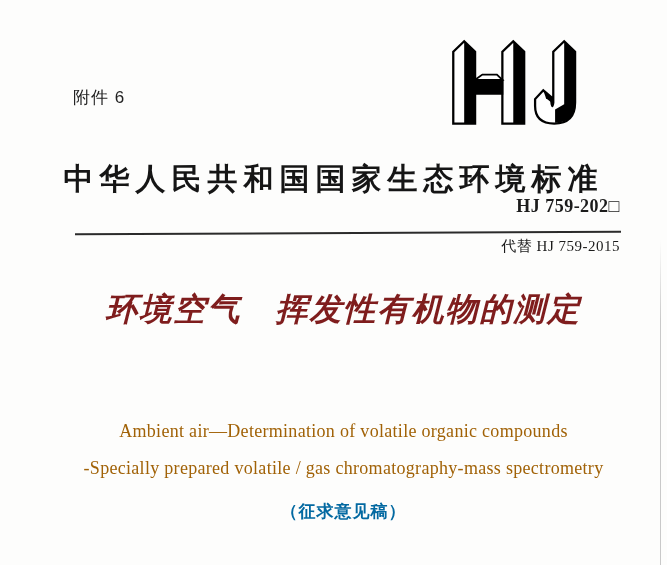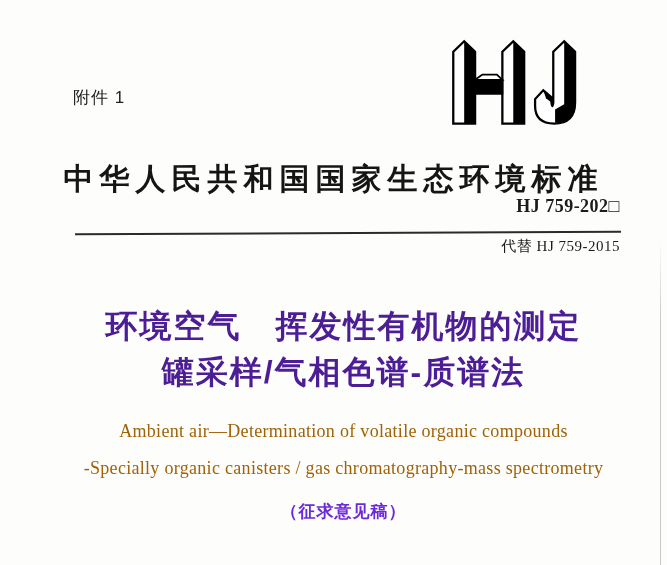--- a/index.html
+++ b/index.html
@@ -83,29 +83,30 @@
     left: 75px;
     top: 232px;
     width: 546px;
     height: 2px;
     background: #2b2b2b;
     transform: rotate(-0.25deg);
   }
   .cn-title {
     position: absolute;
     left: 20px;
-    top: 303px;
+    top: 286px;
     width: 647px;
     text-align: center;
     font-family: "Liberation Sans", "DejaVu Sans", sans-serif;
     font-weight: bold;
     font-size: 32px;
     line-height: 46px;
     letter-spacing: 2px;
-    color: #4c1d95;
+    color: #7f1d1d;
+    font-style: italic;
   }
   .en-title-1, .en-title-2 {
     position: absolute;
     left: 20px;
     width: 647px;
     text-align: center;
     font-size: 18px;
     letter-spacing: 0.3px;
     color: #a16207;
   }
@@ -114,31 +115,31 @@
   .draft {
     position: absolute;
     left: 20px;
     top: 500px;
     width: 647px;
     text-align: center;
     font-family: "Liberation Sans", "DejaVu Sans", sans-serif;
     font-weight: bold;
     font-size: 17px;
     letter-spacing: 1px;
-    color: #6d28d9;
+    color: #0369a1;
   }
 </style>
 </head>
 <body>
 
 <div class="page">
 
   <div class="scan-edge"></div>
 
-  <div class="attachment">附件 1</div>
+  <div class="attachment">附件 6</div>
 
   <div class="logo">
     <span class="sr-only">HJ</span>
     <svg viewBox="0 0 165 105" preserveAspectRatio="none" aria-hidden="true">
 
       <polygon points="8,18 20,6 32,18 32,100 8,100" fill="#ffffff" stroke="#000000" stroke-width="2.5" stroke-linejoin="miter"></polygon>
       <polygon points="20,6 32,18 32,100 20,100" fill="#000000"></polygon>
 
       <polygon points="62,18 74,6 86,18 86,100 62,100" fill="#ffffff" stroke="#000000" stroke-width="2.5" stroke-linejoin="miter"></polygon>
       <polygon points="74,6 86,18 86,100 74,100" fill="#000000"></polygon>
@@ -158,22 +159,21 @@
 
   <div class="code-block">
     <div class="std-code">HJ 759-202□</div>
     <div class="replaces">代替 HJ 759-2015</div>
   </div>
 
   <div class="rule"></div>
 
   <div class="cn-title">
     <div>环境空气　挥发性有机物的测定</div>
-    <div>罐采样/气相色谱-质谱法</div>
   </div>
 
   <div class="en-title-1">Ambient air—Determination of volatile organic compounds</div>
 
-  <div class="en-title-2">-Specially organic canisters / gas chromatography-mass spectrometry</div>
+  <div class="en-title-2">-Specially prepared volatile / gas chromatography-mass spectrometry</div>
 
   <div class="draft">（征求意见稿）</div>
 
 </div>
 
 </body></html>

